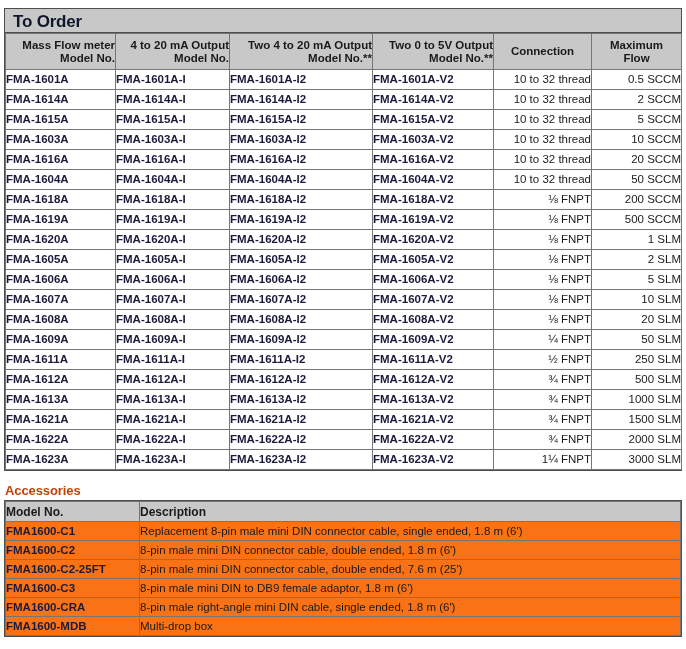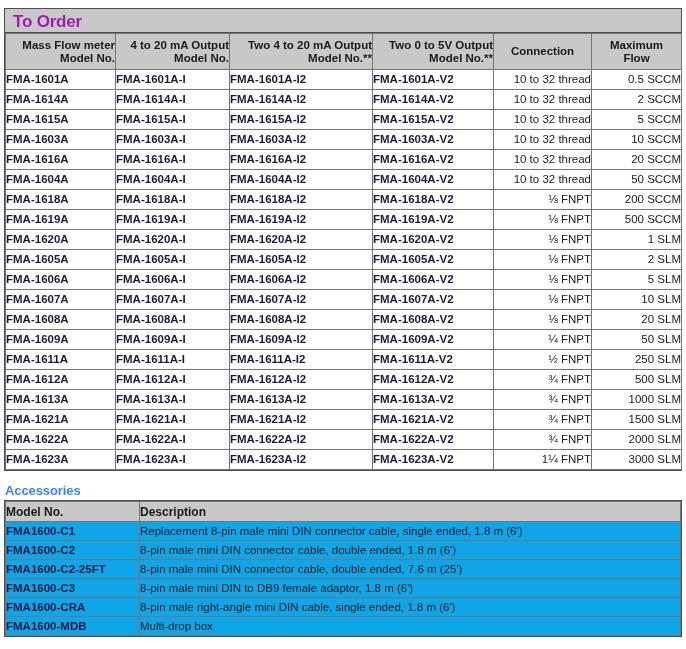--- a/index.html
+++ b/index.html
@@ -32,21 +32,21 @@
     box-sizing: border-box;
   }
 
   .order-title {
     background: #c8c8c8;
     border-bottom: 1px solid #4d4d4d;
     font-family: "Liberation Sans Narrow", "Liberation Sans", sans-serif;
     font-weight: bold;
     font-size: 17px;
     letter-spacing: -0.2px;
-    color: #a21caf;
+    color: #0f172a;
     padding: 3px 0 20px 8px;
     line-height: 20px;
     height: 24px;
     box-sizing: border-box;
   }
 
   table.grid {
     border-collapse: collapse;
     width: 100%;
     table-layout: fixed;
@@ -103,21 +103,21 @@
   .oc6 { width: 90px; }
 
   
   .acc-title {
     position: absolute;
     left: 5px;
     top: 483px;
     font-family: "Liberation Sans Narrow", "Liberation Sans", sans-serif;
     font-weight: bold;
     font-size: 13px;
-    color: #3b82f6;
+    color: #c2410c;
     letter-spacing: -0.1px;
     text-align: right;
   }
 
   .acc-wrap {
     position: absolute;
     left: 4px;
     top: 500px;
     width: 678px;
     border: 1px solid #4d4d4d;
@@ -133,21 +133,21 @@
     padding: 3px 4px 4px 6px;
     height: 20px;
     box-sizing: border-box;
     line-height: 14px;
   }
 
   .acc-body td {
     height: 19px;
     font-size: 11.5px;
     line-height: 13px;
-    background: #0ea5e9;
+    background: #f97316;
     padding: 1px 4px 2px 6px;
     box-sizing: border-box;
   }
   .acc-model {
     font-weight: bold;
     color: #1a1a3c;
     white-space: nowrap;
   }
   .acc-desc {
     font-weight: normal;

